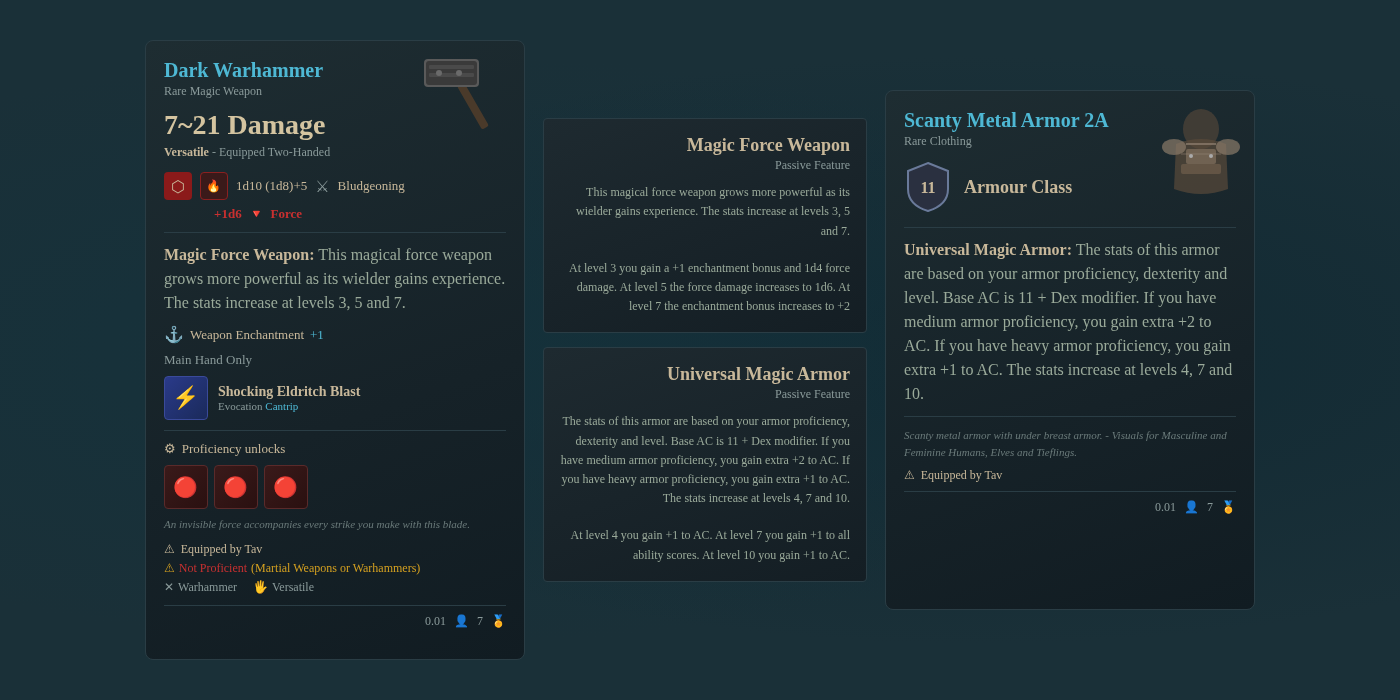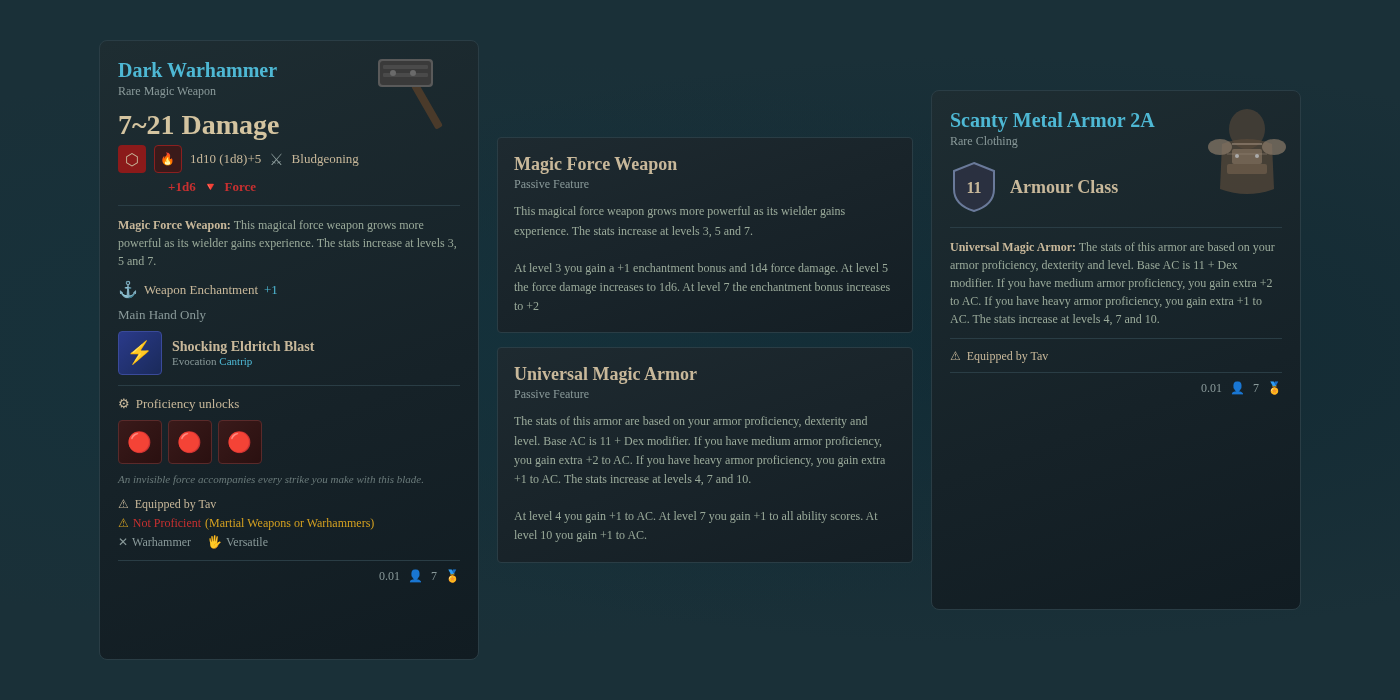--- a/index.html
+++ b/index.html
@@ -29,25 +29,26 @@
       color: #c8b89a;
     }
 
     .card-left {
       width: 380px;
       min-height: 620px;
       flex-shrink: 0;
     }
 
     .card-middle {
-      width: 416px;
+      width: 324px;
       flex-shrink: 0;
       display: flex;
       flex-direction: column;
       gap: 14px;
+      text-align: right;
     }
 
     .card-right {
       width: 370px;
       min-height: 520px;
       flex-shrink: 0;
     }
 
     .sub-card {
       background: linear-gradient(160deg, #1e2a30 0%, #141e24 100%);
@@ -121,21 +122,21 @@
       font-weight: bold;
     }
 
     .divider {
       border: none;
       border-top: 1px solid #2a3d45;
       margin: 10px 0;
     }
 
     .description-text {
-      font-size: 12px;
+      font-size: 16px;
       color: #9aaa9a;
       line-height: 1.5;
       margin-bottom: 10px;
     }
 
     .description-text strong {
       color: #c8b89a;
     }
 
     .enchant-row {
@@ -400,20 +401,25 @@
       <rect x="15" y="22" width="45" height="4" rx="1" fill="#4a4a4a"></rect>
 
       <circle cx="25" cy="22" r="3" fill="#6a6a6a"></circle>
       <circle cx="45" cy="22" r="3" fill="#6a6a6a"></circle>
     </svg>
   </div>
 
   <div class="item-title">Dark Warhammer</div>
   <div class="item-subtitle">Rare Magic Weapon</div>
   <div class="damage-range">7~21 Damage</div>
+  <div class="versatile-line">
+    <span class="versatile-label">Versatile</span>
+    <span> - </span>
+    <span>Equipped Two-Handed</span>
+  </div>
 
   <div class="dice-row">
     <div class="dice-icon dice-red">⬡</div>
     <div class="dice-icon dice-red" style="background:#3a1a1a; border:1px solid #8b2020; font-size:12px; color:#c83030;">🔥</div>
     <span class="dice-text">1d10 (1d8)+5</span>
     <span style="color:#8a9a9a;">⚔</span>
     <span class="dice-text">Bludgeoning</span>
   </div>
   <div style="padding-left: 50px; margin-bottom:8px;">
     <span class="force-text">+1d6</span>
@@ -549,20 +555,21 @@
   </div>
 
   <hr class="divider">
 
   <p class="description-text">
     <strong>Universal Magic Armor:</strong><span> The stats of this armor are based on your armor proficiency, dexterity and level. Base AC is 11 + Dex modifier. If you have medium armor proficiency, you gain extra +2 to AC. If you have heavy armor proficiency, you gain extra +1 to AC. The stats increase at levels 4, 7 and 10.</span>
   </p>
 
   <hr class="divider">
 
+  <p class="italic-small">Scanty metal armor with under breast armor. - Visuals for Masculine and Feminine Humans, Elves and Tieflings.</p>
 
   <div class="equipped-row">
     <span style="color:#c8b89a;">⚠</span>
     <span>Equipped by Tav</span>
   </div>
 
   <div class="footer-row">
     <span>0.01</span>
     <span>👤</span>
     <span>7</span>

